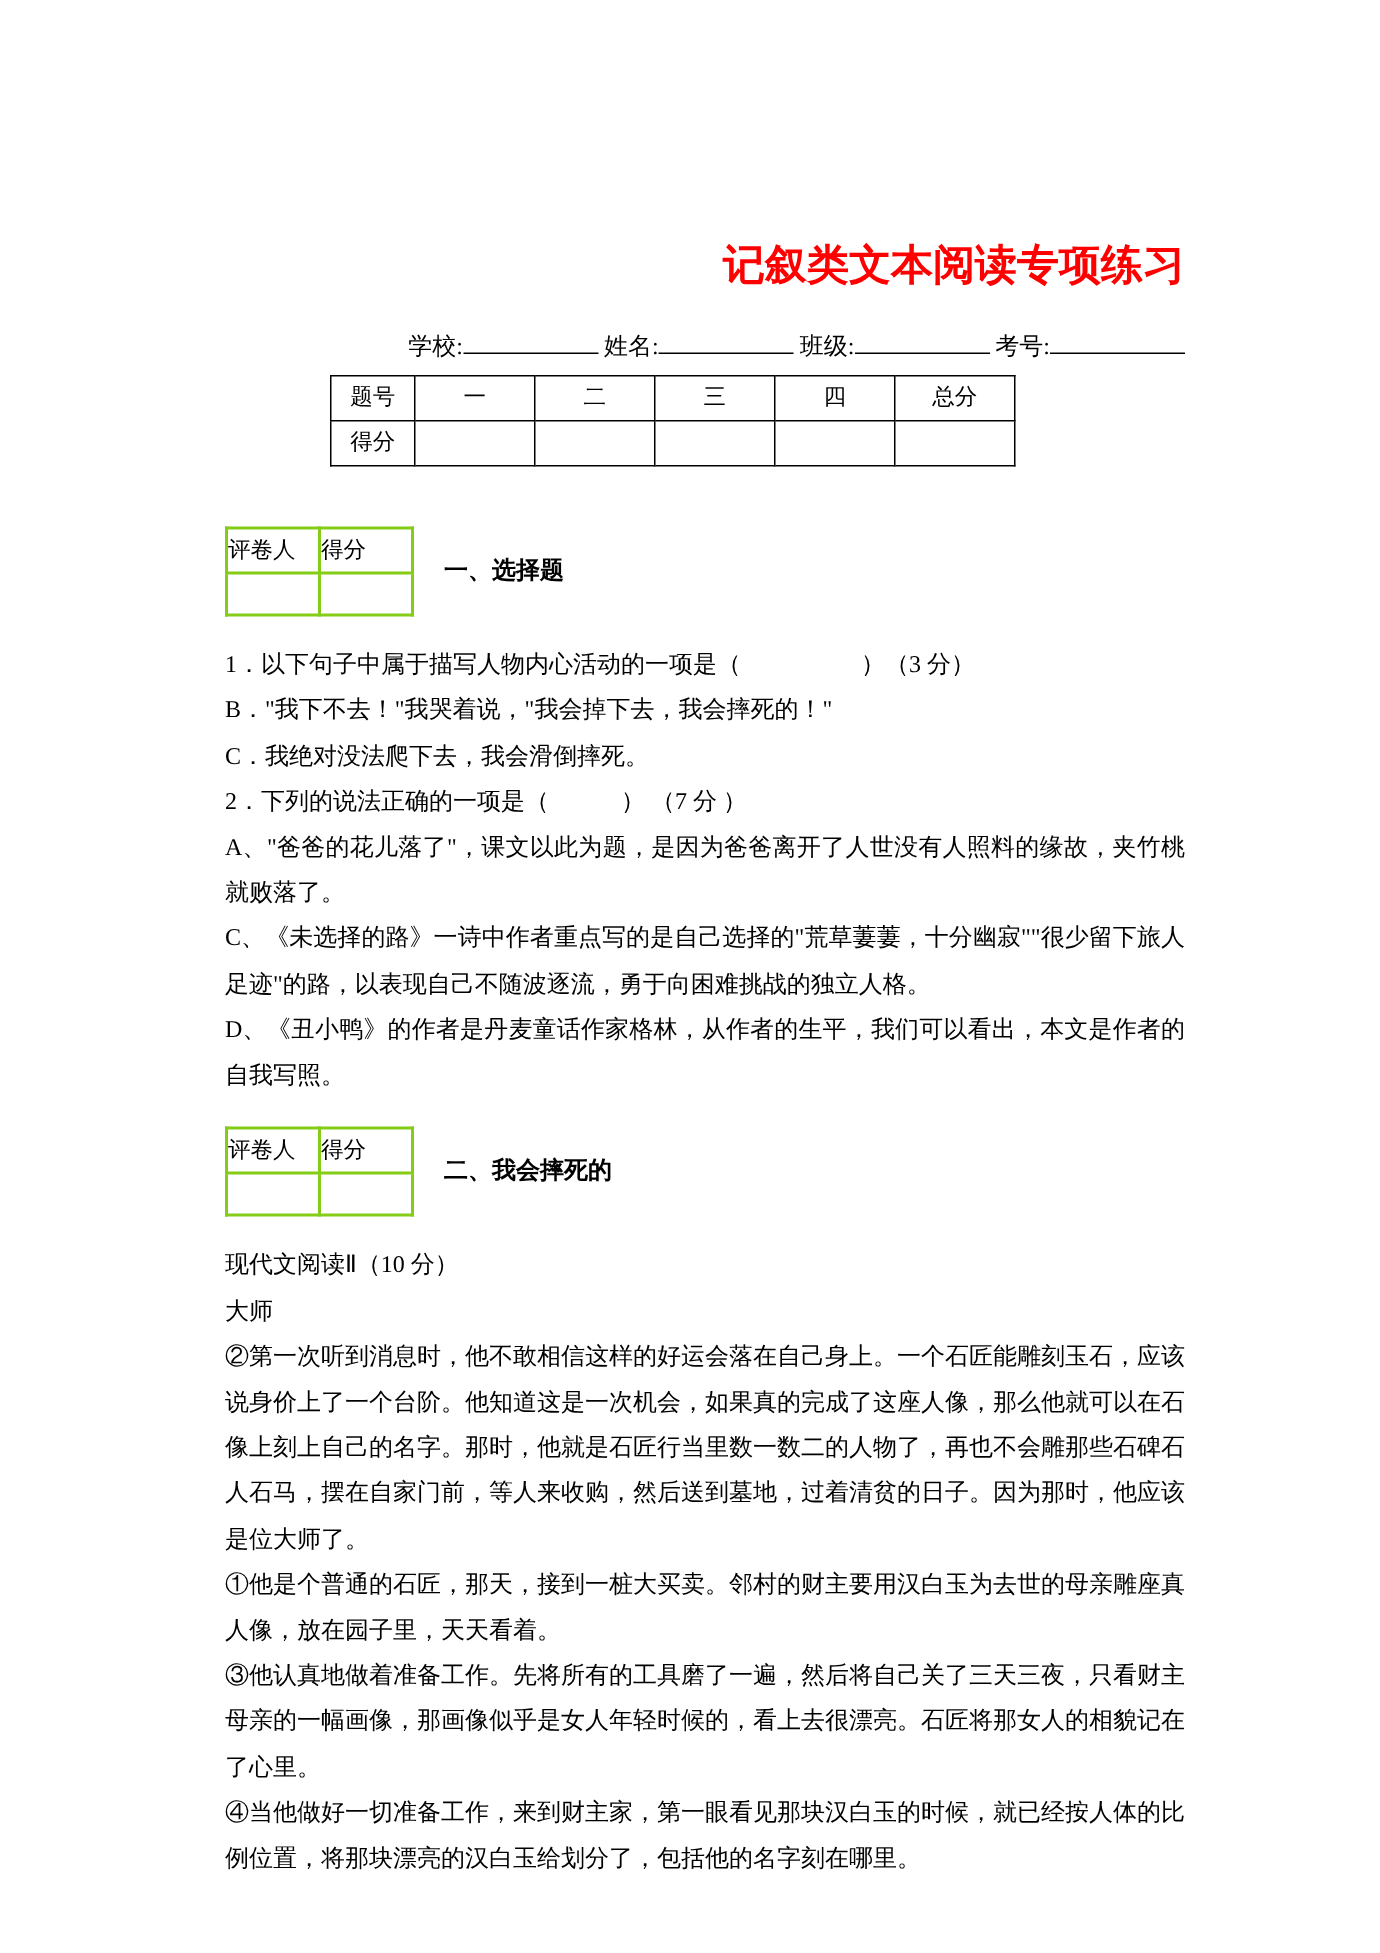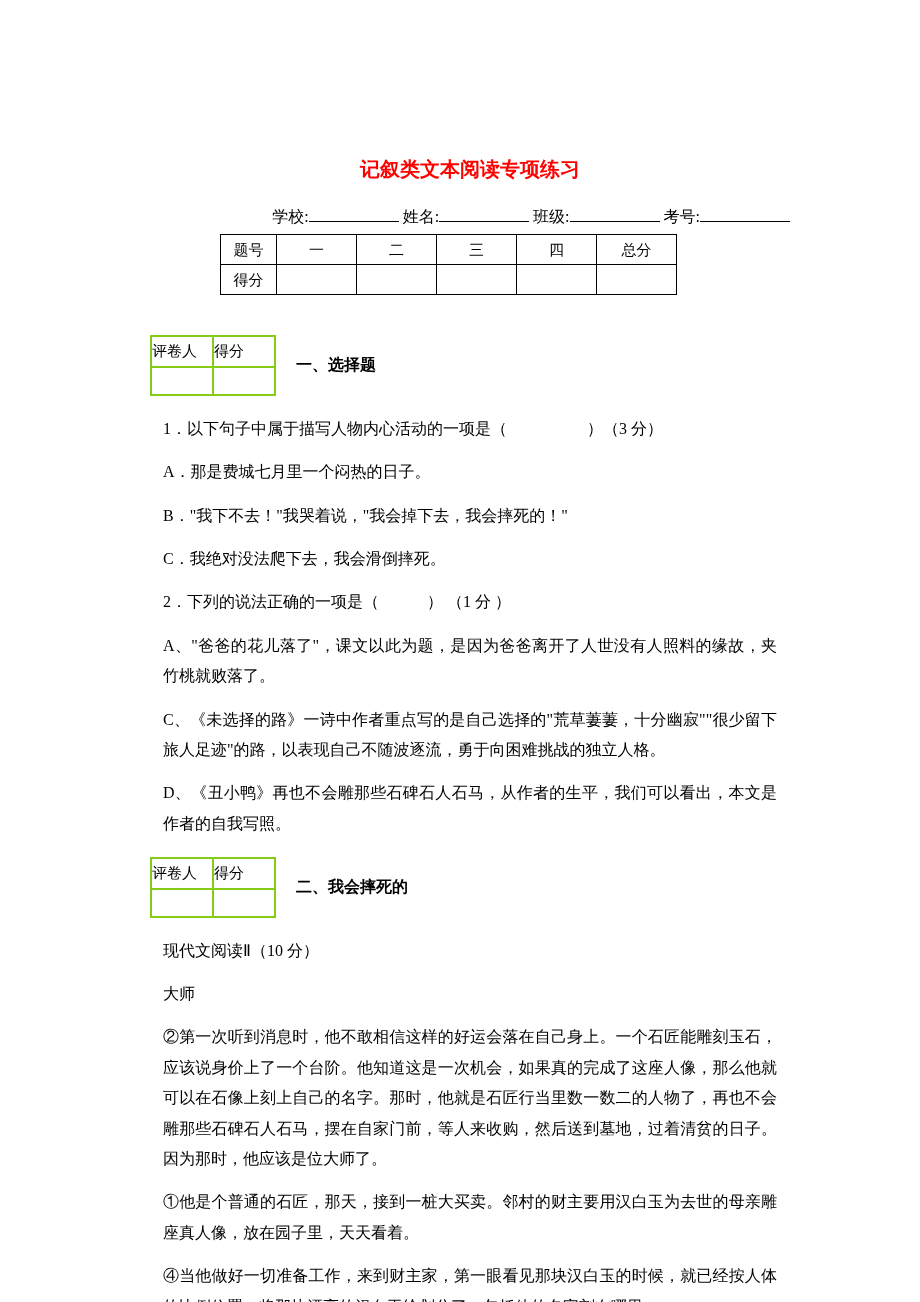--- a/index.html
+++ b/index.html
@@ -6,24 +6,24 @@
   body {
     background: #ffffff;
     font-family: "SimSun", "宋体", serif;
     width: 920px;
     padding: 150px 130px 60px 150px;
     font-size: 16px;
     line-height: 1.9;
     color: #000;
   }
   .title-main {
-    text-align: center;
+    text-align: right;
     color: #ff0000;
     font-weight: bold;
-    font-size: 20px;
+    font-size: 28px;
     margin-bottom: 14px;
     font-family: "SimHei", "黑体", sans-serif;
   }
   .info-line {
     margin-bottom: 2px;
     white-space: nowrap;
     text-align: right;
   }
   .info-blank {
     display: inline-block;
@@ -62,21 +62,21 @@
     display: flex;
     align-items: center;
   }
   .section-label {
     font-weight: bold;
     font-family: "SimHei", "黑体", sans-serif;
   }
   .body-text { }
   .body-text p {
     text-align: justify;
-    margin: 13px;
+    margin: 0;
   }
 </style>
 </head>
 <body>
 
 <div class="title-main">记叙类文本阅读专项练习</div>
 
 <div class="info-line">
   <span>学校:</span><span class="info-blank" style="min-width:90px"></span>
   <span>姓名:</span><span class="info-blank" style="min-width:90px"></span>
@@ -116,27 +116,26 @@
       <td></td>
       <td></td>
     </tr>
   </tbody>
     </table>
   <span class="section-label">一、选择题</span>
 </div>
 
 <div class="body-text">
   <p>1．以下句子中属于描写人物内心活动的一项是（　　　　　）（3 分）</p>
-  <p>A．那是费城七月里一个闷热的日子。</p>
   <p>B．"我下不去！"我哭着说，"我会掉下去，我会摔死的！"</p>
   <p>C．我绝对没法爬下去，我会滑倒摔死。</p>
-  <p>2．下列的说法正确的一项是（　　　） （1 分 ）</p>
+  <p>2．下列的说法正确的一项是（　　　） （7 分 ）</p>
   <p>A、"爸爸的花儿落了"，课文以此为题，是因为爸爸离开了人世没有人照料的缘故，夹竹桃就败落了。</p>
   <p>C、《未选择的路》一诗中作者重点写的是自己选择的"荒草萋萋，十分幽寂""很少留下旅人足迹"的路，以表现自己不随波逐流，勇于向困难挑战的独立人格。</p>
-  <p>D、《丑小鸭》再也不会雕那些石碑石人石马，从作者的生平，我们可以看出，本文是作者的自我写照。</p>
+  <p>D、《丑小鸭》的作者是丹麦童话作家格林，从作者的生平，我们可以看出，本文是作者的自我写照。</p>
 </div>
 
 <div class="section-row">
   <table class="grader-table">
     <tbody>
         <tr>
       <td>评卷人</td>
       <td>得分</td>
     </tr>
     <tr>
@@ -146,16 +145,17 @@
   </tbody>
     </table>
   <span class="section-label">二、我会摔死的</span>
 </div>
 
 <div class="body-text">
   <p>现代文阅读Ⅱ（10 分）</p>
   <p>大师</p>
   <p>②第一次听到消息时，他不敢相信这样的好运会落在自己身上。一个石匠能雕刻玉石，应该说身价上了一个台阶。他知道这是一次机会，如果真的完成了这座人像，那么他就可以在石像上刻上自己的名字。那时，他就是石匠行当里数一数二的人物了，再也不会雕那些石碑石人石马，摆在自家门前，等人来收购，然后送到墓地，过着清贫的日子。因为那时，他应该是位大师了。</p>
   <p>①他是个普通的石匠，那天，接到一桩大买卖。邻村的财主要用汉白玉为去世的母亲雕座真人像，放在园子里，天天看着。</p>
+  <p>③他认真地做着准备工作。先将所有的工具磨了一遍，然后将自己关了三天三夜，只看财主母亲的一幅画像，那画像似乎是女人年轻时候的，看上去很漂亮。石匠将那女人的相貌记在了心里。</p>
   <p>
     <span>④当他做好一切准备工作，来到财主家，第一眼看见那块汉白玉的时候，就已经按人体的比例位置，将那块漂亮的汉白玉给划分了，包括他的名字刻在哪里。</span>
   </p>
 </div>
 
 </body></html>

